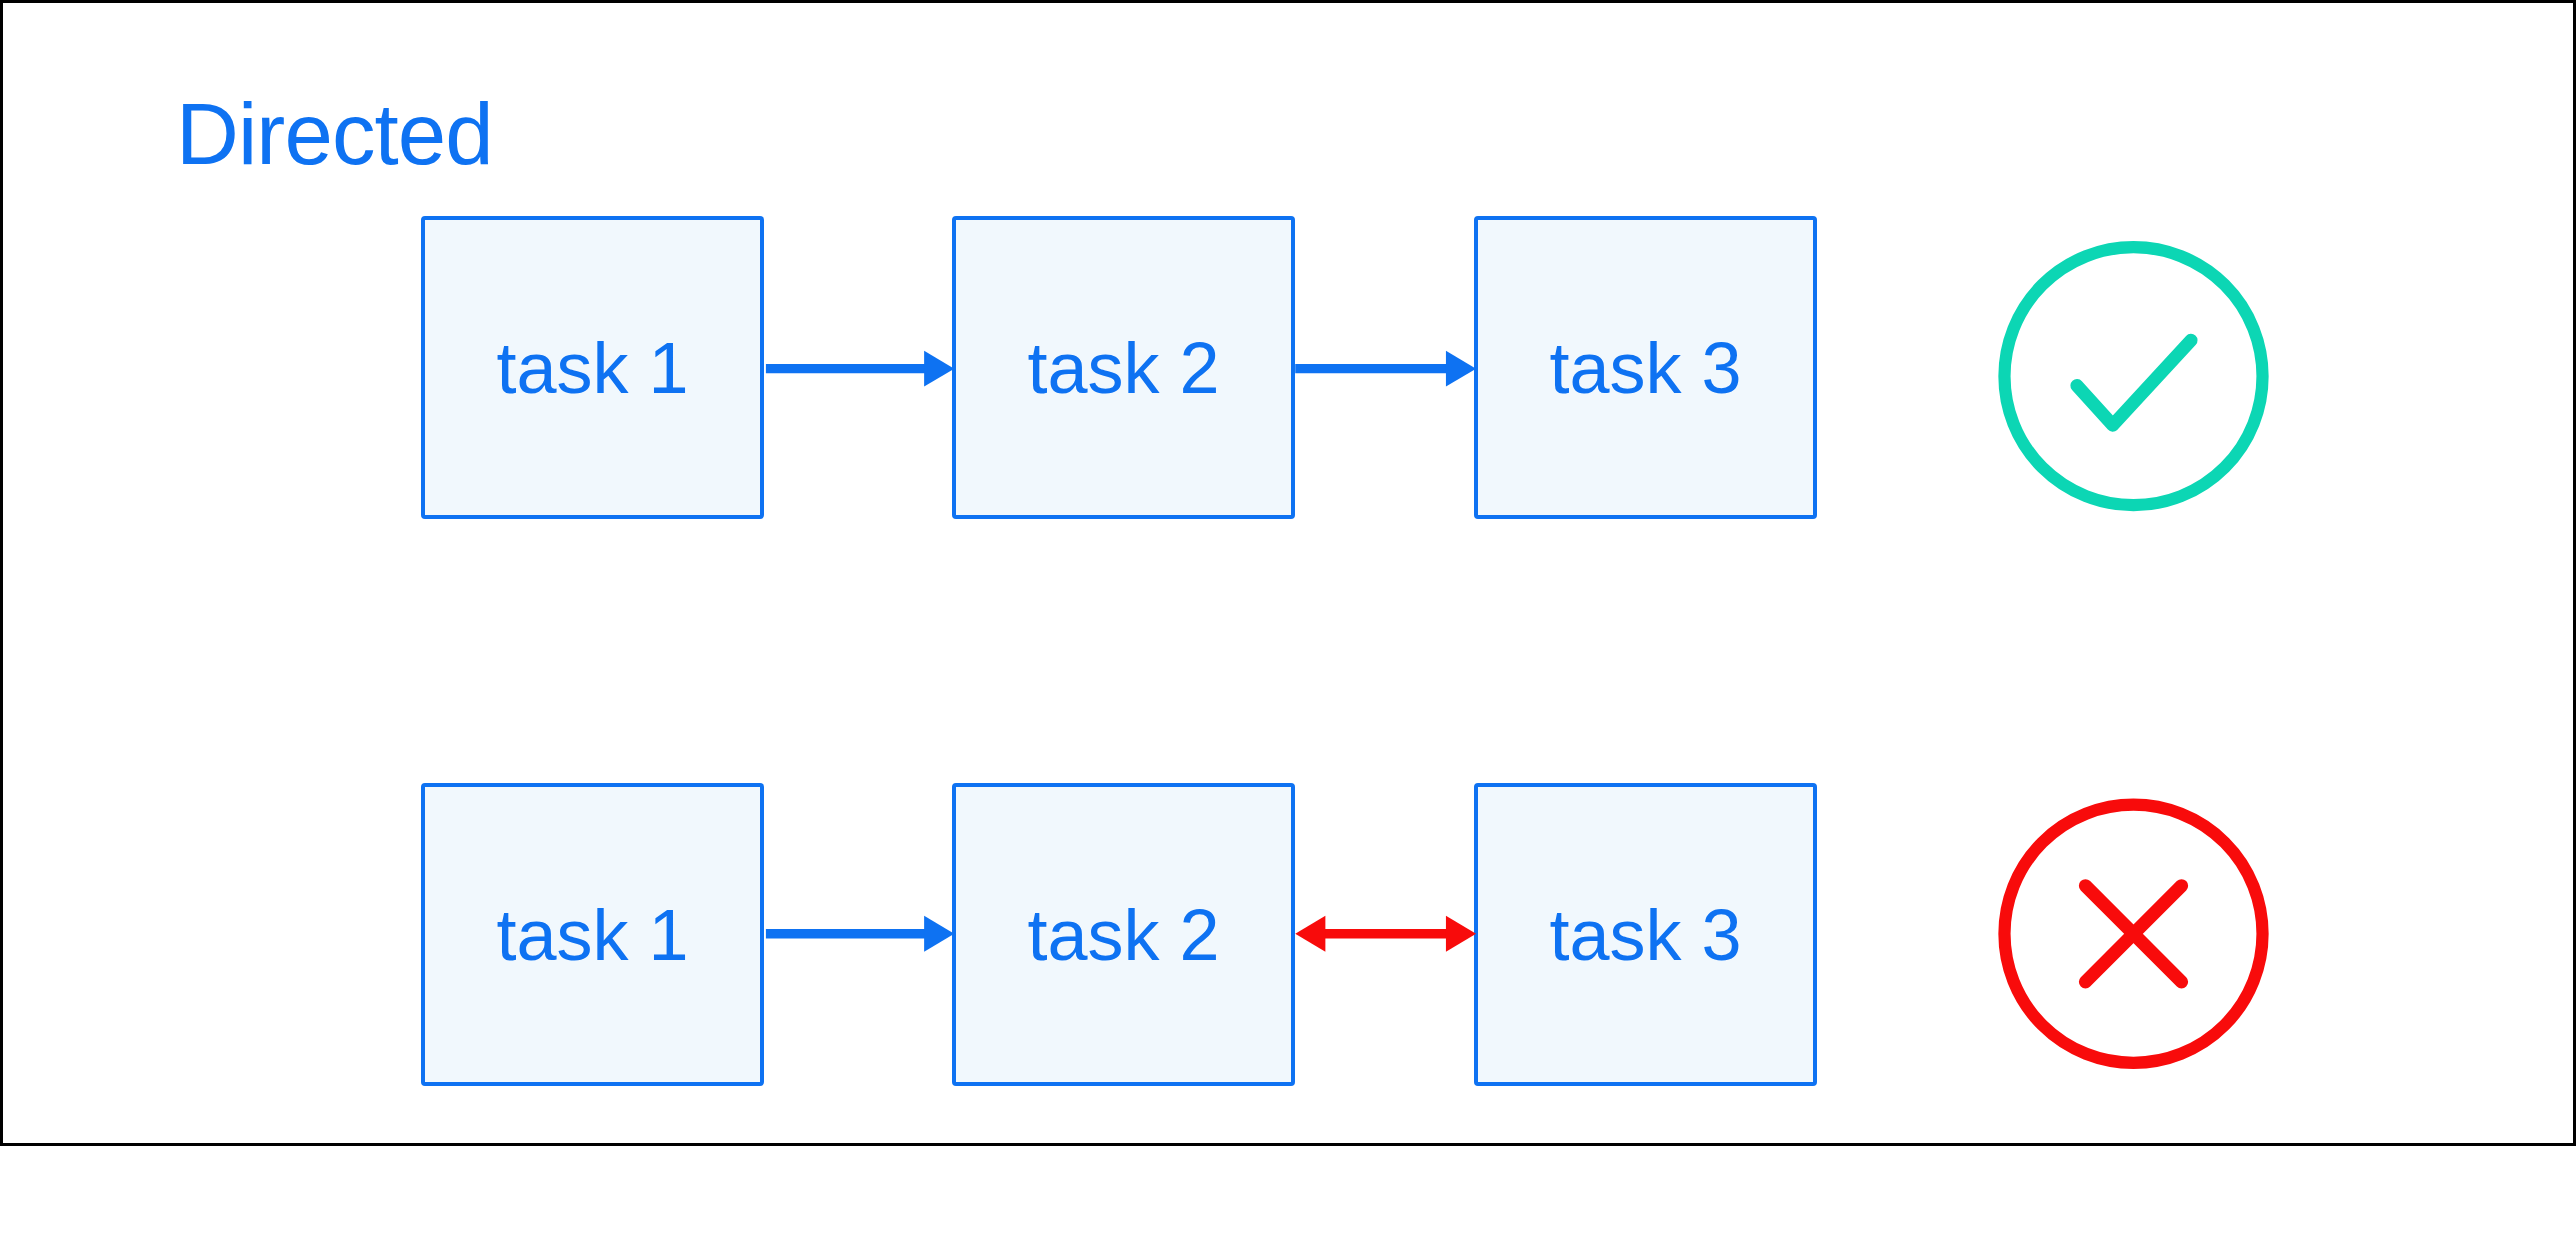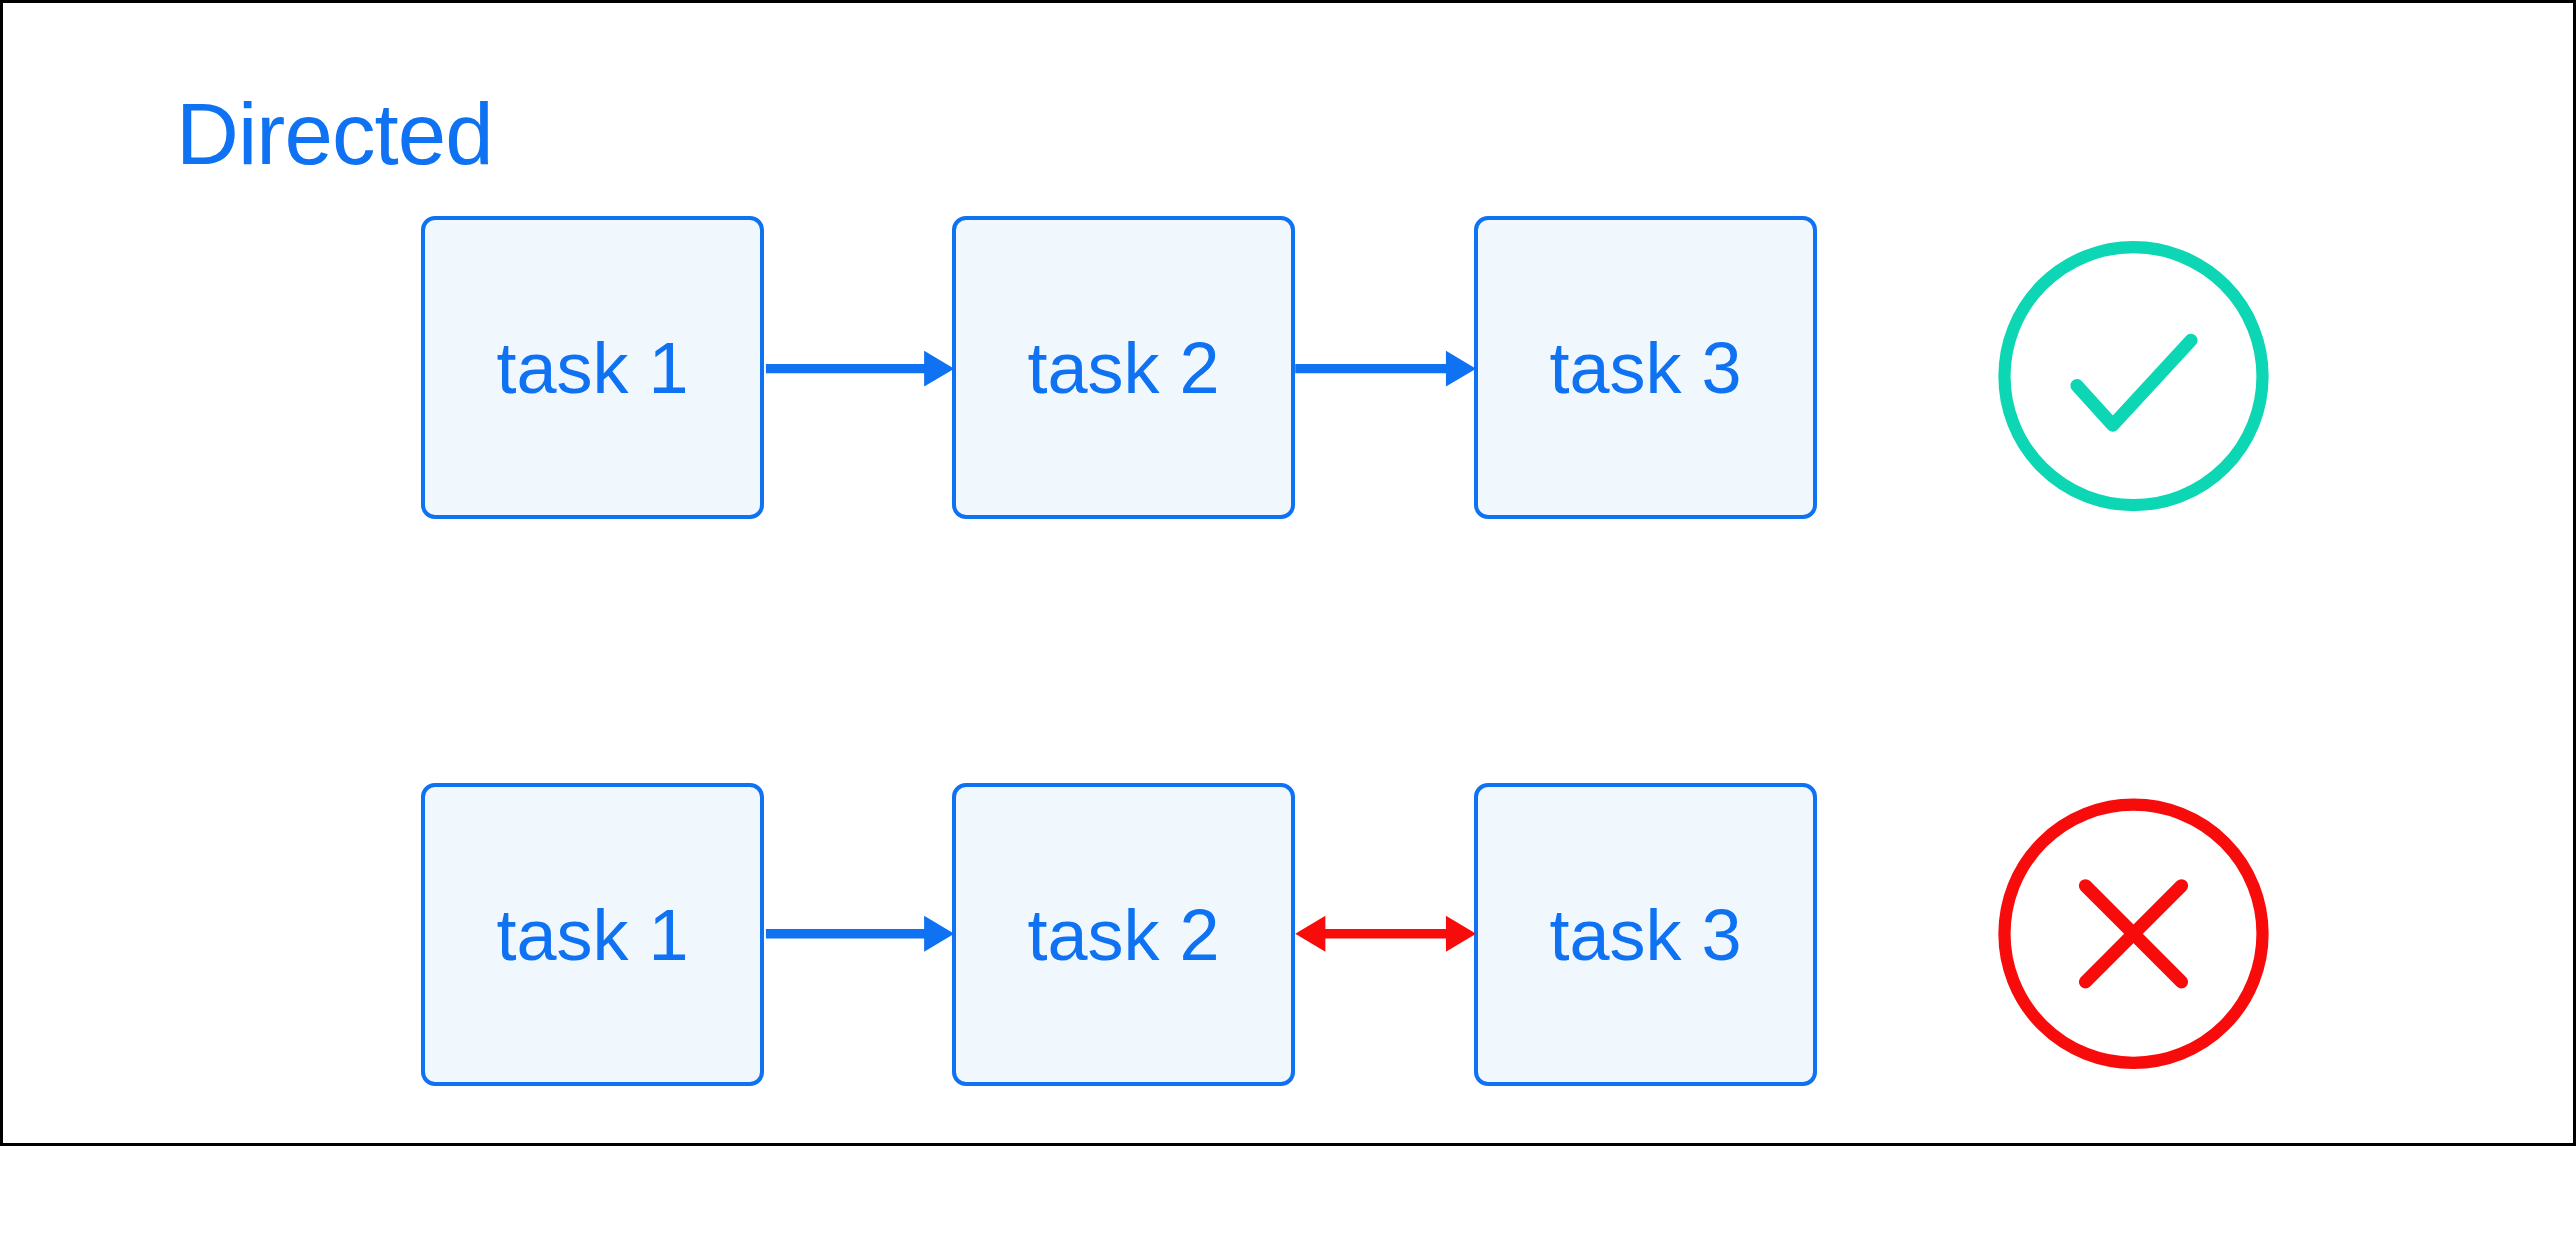--- a/index.html
+++ b/index.html
@@ -24,21 +24,21 @@
     letter-spacing: -0.9px;
     color: var(--blue, #0e72f2);
     white-space: nowrap;
   }
   .task-box {
     position: absolute;
     width: 343px;
     height: 303px;
     box-sizing: border-box;
     border: 4.7px solid var(--blue, #0e72f2);
-    border-radius: 14px;
+    border-radius: 4px;
     background: var(--box_fill, #f1f8fd);
     display: flex;
     align-items: center;
     justify-content: center;
     font-size: 72px;
     color: var(--blue, #0e72f2);
     white-space: nowrap;
   }
   .overlay {
     position: absolute;

